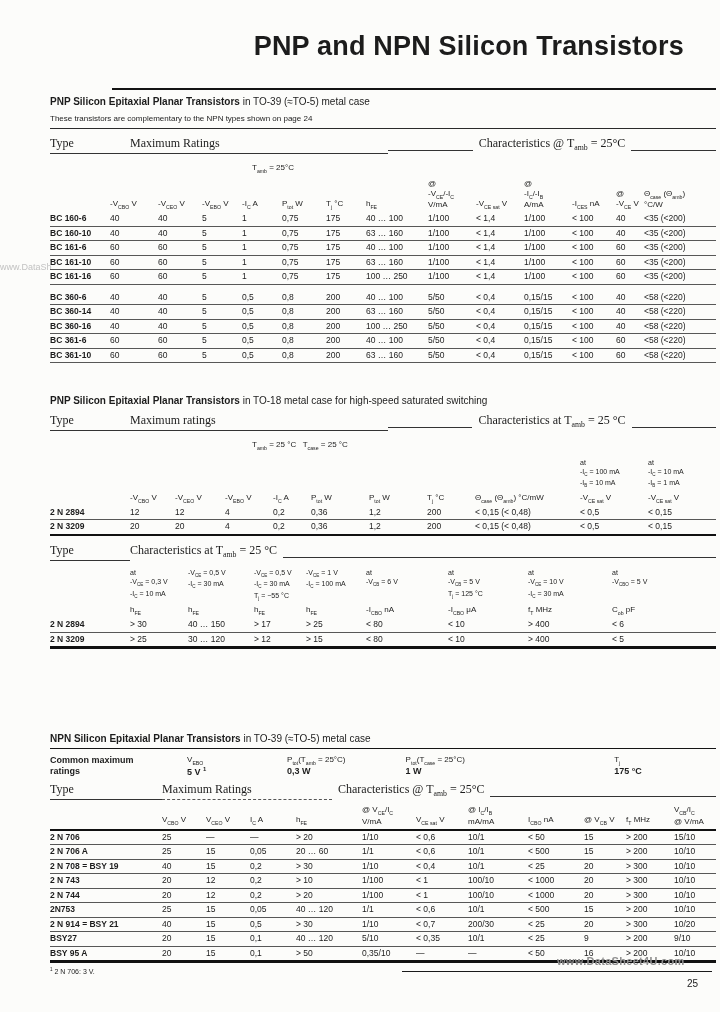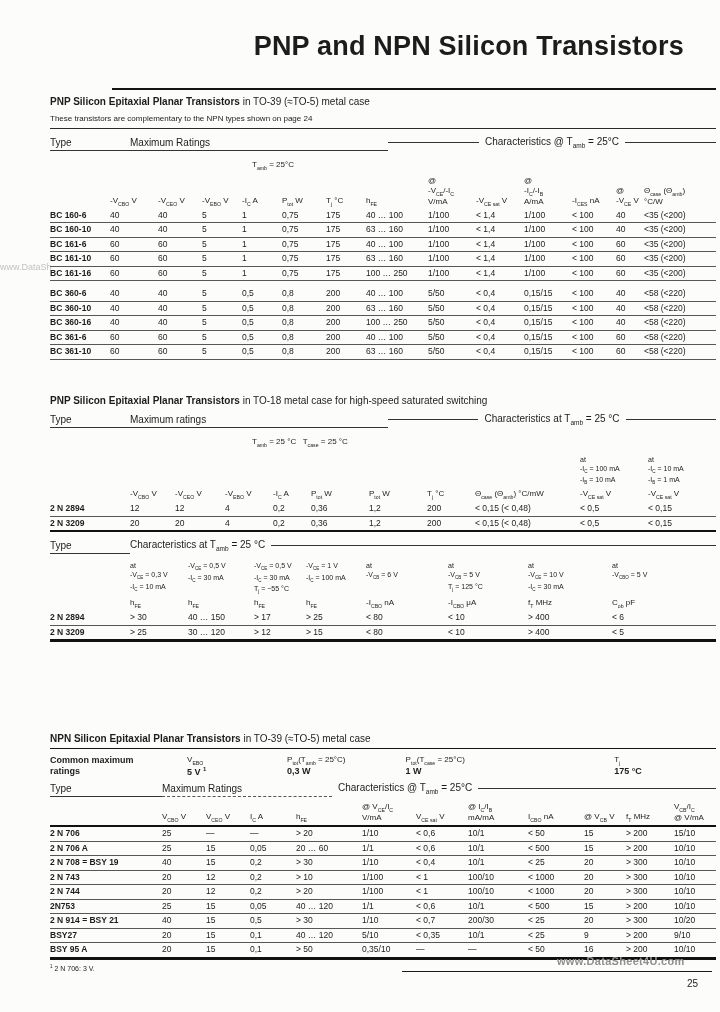--- a/index.html
+++ b/index.html
@@ -14,21 +14,21 @@
   .sec1{top:88px;}
   .sec2{top:389px;}
   .sec3{top:727px;}
   .topline{border-top:2.5px solid #141414;margin-left:62px;}
   .sec-heading{margin:6px 0 0;font-size:10px;}
   .sec-heading b{font-weight:700;margin-top:36px;}
   .sec-note{margin:7px 0 0;font-size:8px;}
   .rule{border-top:1px solid #2a2a2a;margin-top:5px;}
   .rule15{border-top:1.5px solid #141414;margin-top:4px;}
   
-  .grp{display:flex;align-items:center;font-size:10px;margin-top:7px;}
+  .grp{display:flex;align-items:flex-end;font-size:12px;margin-top:7px;font-family:Liberation Serif, serif;}
   .gt{width:80px;border-bottom:1px solid #333;padding-bottom:2px;}
   .gm{width:258px;border-bottom:1px solid #333;padding-bottom:2px;}
   .gm3{width:258px;border-bottom:1px dashed #555;padding-bottom:2px;}
   .gc{padding:0 6px 2px 6px;}
   .gl{flex:1;border-bottom:1px solid #333;margin-bottom:3px;}
   .cond{font-size:8px;margin:9px 0 0 202px;white-space:pre-wrap;}
   
   table{border-collapse:collapse;table-layout:fixed;width:100%;font-size:8.5px;margin-top:4px;}
   th{font-weight:400;text-align:left;vertical-align:bottom;padding:1px 2px 2px 0;font-size:8px;line-height:1.25;white-space:pre-wrap;}
   td{padding:1px 2px 1px 0;vertical-align:top;height:11.5px;line-height:1.2;white-space:nowrap;}
@@ -209,21 +209,21 @@
             <td>200</td>
             <td>40 … 100</td>
             <td>5/50</td>
             <td>&lt; 0,4</td>
             <td>0,15/15</td>
             <td>&lt; 100</td>
             <td>40</td>
             <td>&lt;58 (&lt;220)</td>
           </tr>
           <tr>
-            <td>BC 360-10</td>
+            <td>BC 360-14</td>
             <td>40</td>
             <td>40</td>
             <td>5</td>
             <td>0,5</td>
             <td>0,8</td>
             <td>200</td>
             <td>63 … 160</td>
             <td>5/50</td>
             <td>&lt; 0,4</td>
             <td>0,15/15</td>

